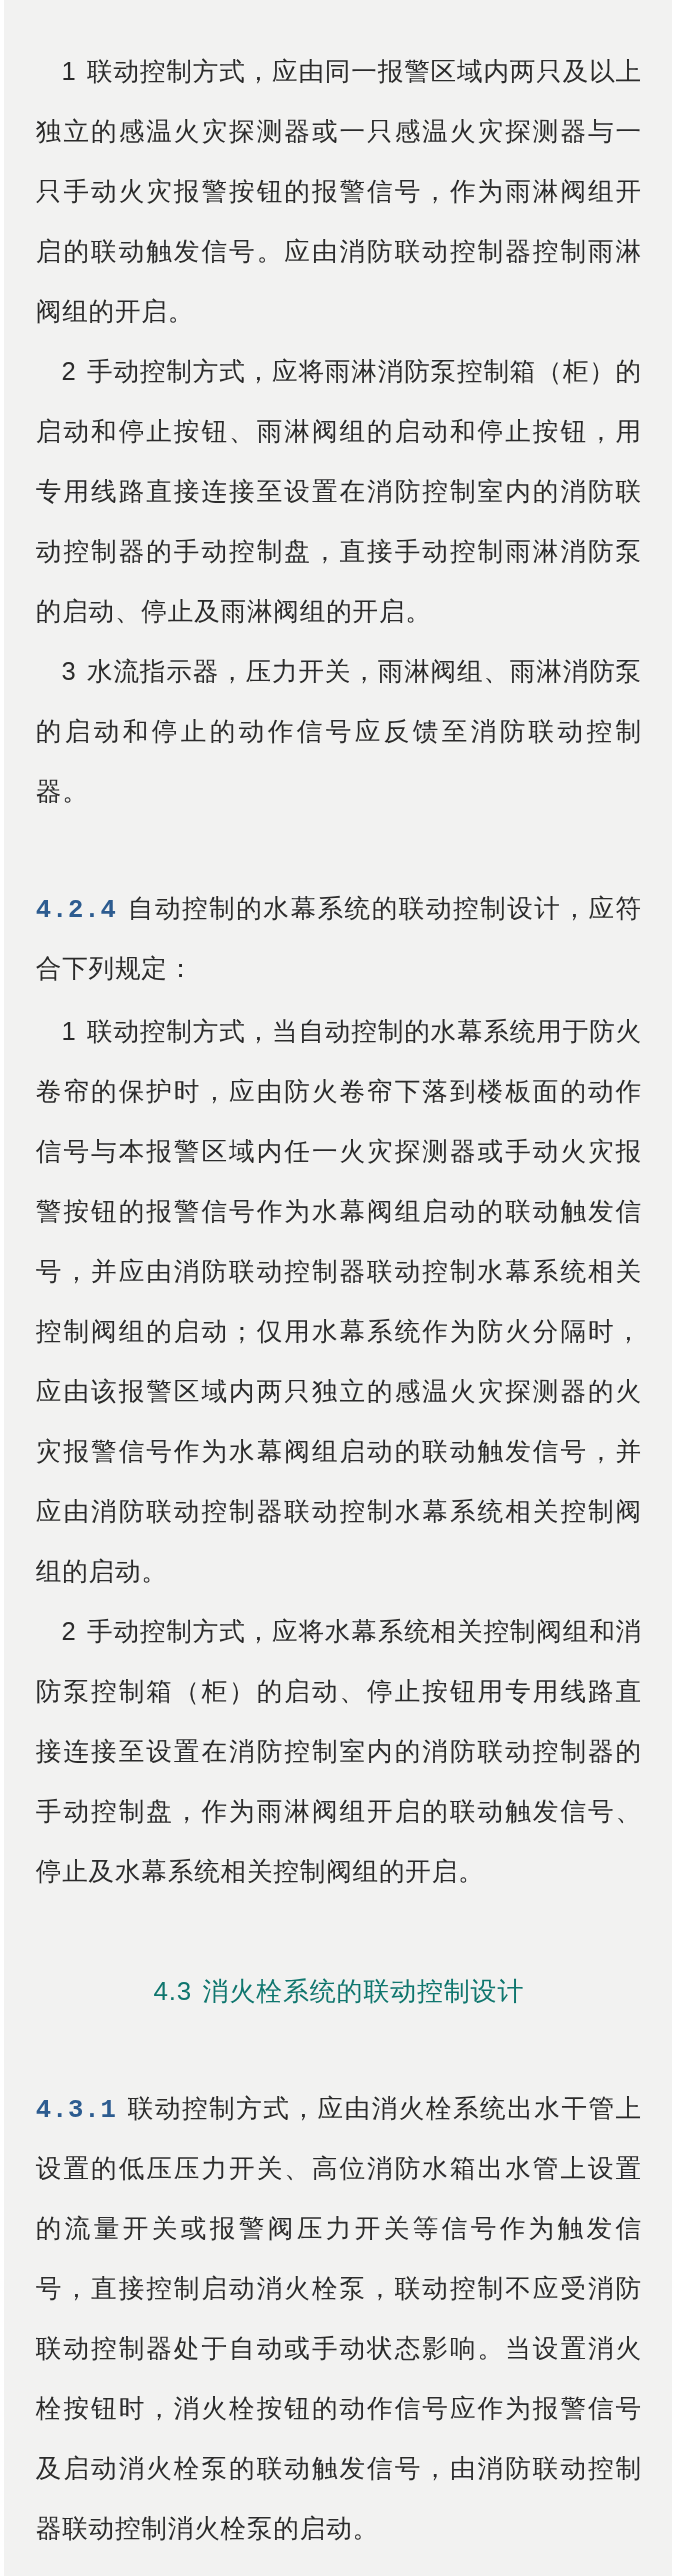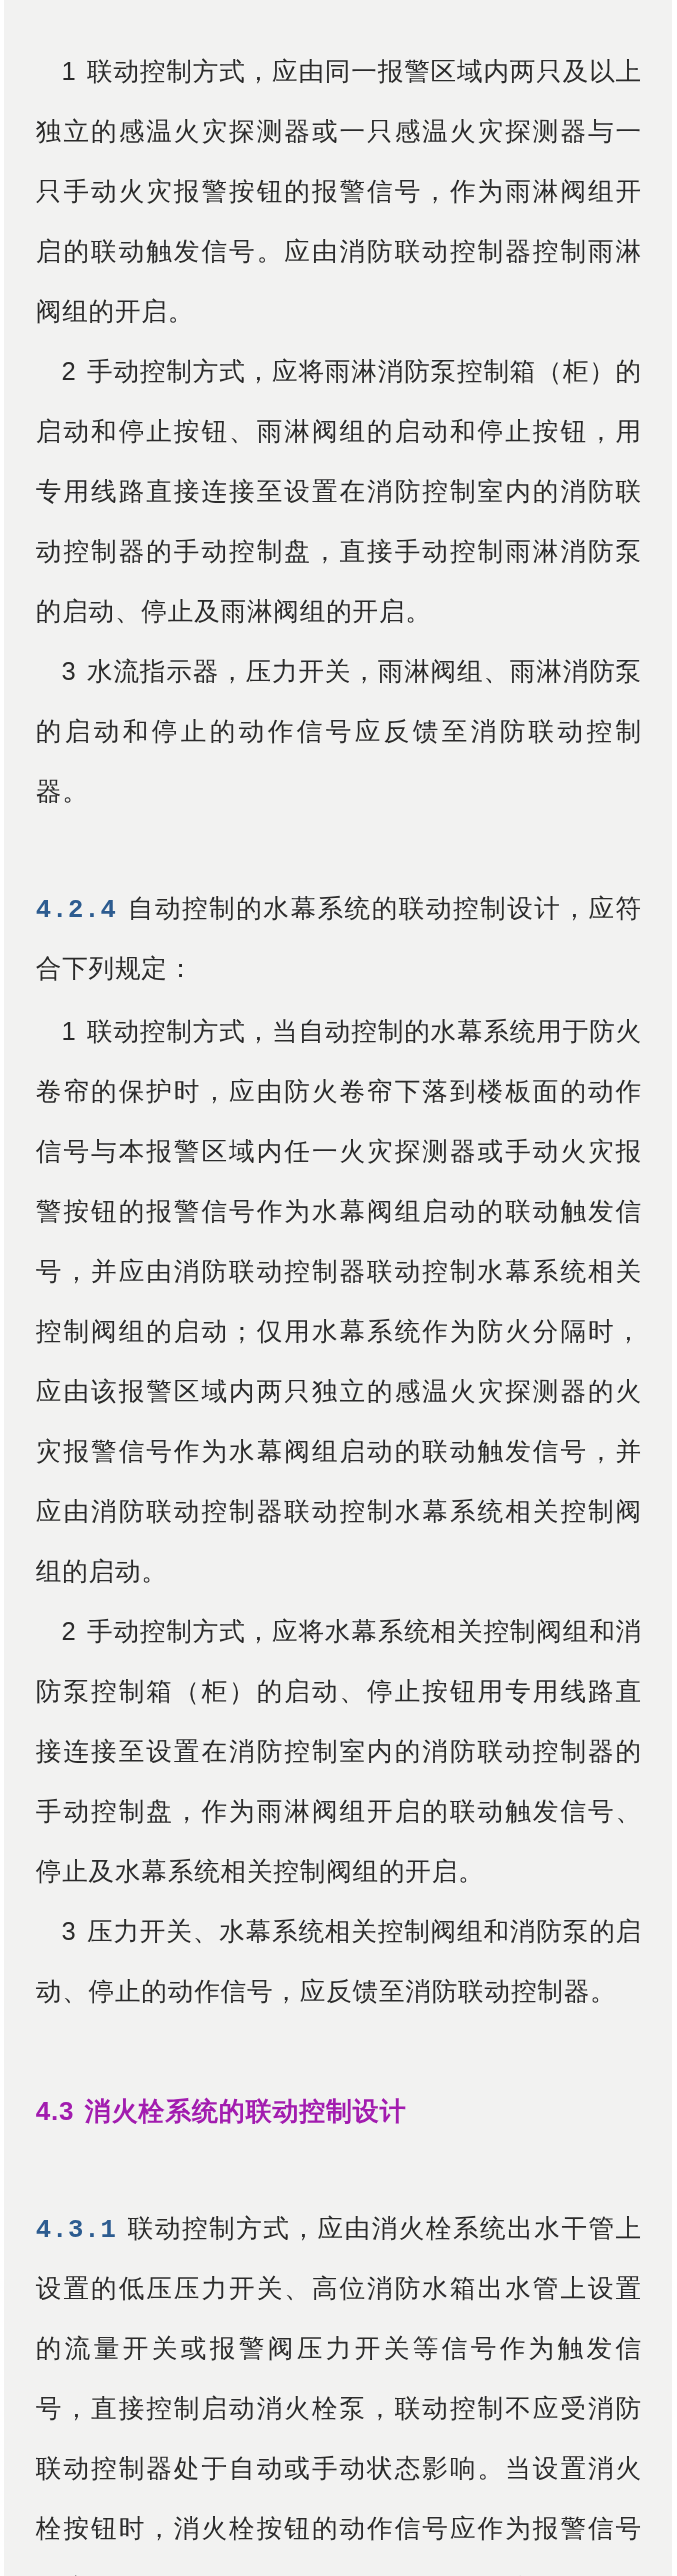--- a/index.html
+++ b/index.html
@@ -42,23 +42,23 @@
   }
   .item .item-num {
     margin-right: 10.5px;
   }
   .section-gap {
     margin-top: 60px !important;
     font-family: Liberation Mono, monospace;
   }
   .chapter-heading {
     margin-top: 60px !important;
-    text-align: left;
-    color: #a21caf;
-    font-weight: bold;
+    text-align: center;
+    color: #0f766e;
+    font-weight: normal;
     font-size: 26px;
     text-indent: 0;
   }
   .chapter-heading .chapter-num {
     margin-right: 10.5px;
   }
 </style>
 </head>
 <body>
 
@@ -71,21 +71,20 @@
     <p class="item"><span class="item-num">2</span><span>手动控制方式，应将雨淋消防泵控制箱（柜）的启动和停止按钮、雨淋阀组的启动和停止按钮，用专用线路直接连接至设置在消防控制室内的消防联动控制器的手动控制盘，直接手动控制雨淋消防泵的启动、停止及雨淋阀组的开启。</span></p>
 
     <p class="item"><span class="item-num">3</span><span>水流指示器，压力开关，雨淋阀组、雨淋消防泵的启动和停止的动作信号应反馈至消防联动控制器。</span></p>
 
     <p class="clause-head section-gap"><span class="clause-num">4.2.4</span><span>自动控制的水幕系统的联动控制设计，应符合下列规定：</span></p>
 
     <p class="item"><span class="item-num">1</span><span>联动控制方式，当自动控制的水幕系统用于防火卷帘的保护时，应由防火卷帘下落到楼板面的动作信号与本报警区域内任一火灾探测器或手动火灾报警按钮的报警信号作为水幕阀组启动的联动触发信号，并应由消防联动控制器联动控制水幕系统相关控制阀组的启动；仅用水幕系统作为防火分隔时，应由该报警区域内两只独立的感温火灾探测器的火灾报警信号作为水幕阀组启动的联动触发信号，并应由消防联动控制器联动控制水幕系统相关控制阀组的启动。</span></p>
 
     <p class="item"><span class="item-num">2</span><span>手动控制方式，应将水幕系统相关控制阀组和消防泵控制箱（柜）的启动、停止按钮用专用线路直接连接至设置在消防控制室内的消防联动控制器的手动控制盘，作为雨淋阀组开启的联动触发信号、停止及水幕系统相关控制阀组的开启。</span></p>
 
-    <p class="item"><span class="item-num">3</span><span>压力开关、水幕系统相关控制阀组和消防泵的启动、停止的动作信号，应反馈至消防联动控制器。</span></p>
 
     <p class="chapter-heading"><span class="chapter-num">4.3</span><span>消火栓系统的联动控制设计</span></p>
 
     <p class="clause section-gap"><span class="clause-num">4.3.1</span><span>联动控制方式，应由消火栓系统出水干管上设置的低压压力开关、高位消防水箱出水管上设置的流量开关或报警阀压力开关等信号作为触发信号，直接控制启动消火栓泵，联动控制不应受消防联动控制器处于自动或手动状态影响。当设置消火栓按钮时，消火栓按钮的动作信号应作为报警信号及启动消火栓泵的联动触发信号，由消防联动控制器联动控制消火栓泵的启动。</span></p>
 
   </div>
 </div>
 
 
 </body></html>

